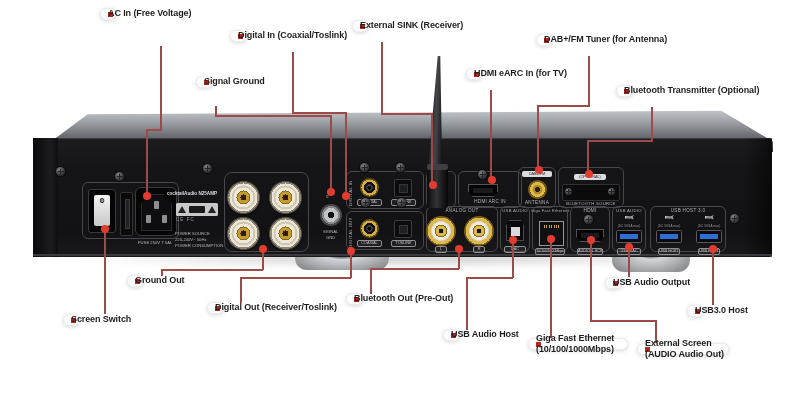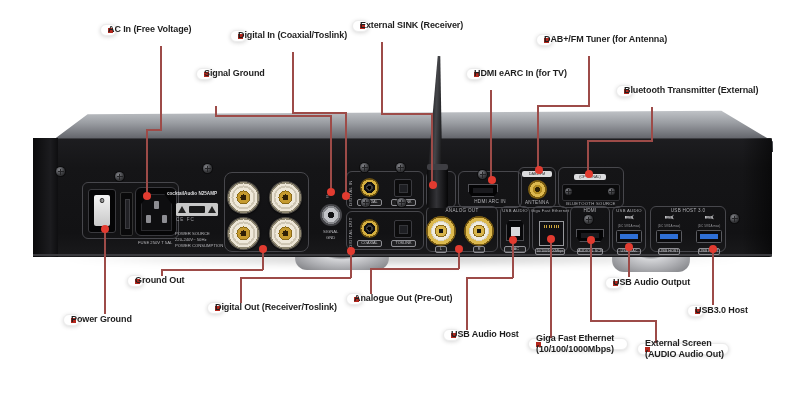--- a/index.html
+++ b/index.html
@@ -330,31 +330,31 @@
   <div class="pt" style="left:101px;top:225px"></div>
   <div class="pt" style="left:259px;top:245px"></div>
   <div class="pt" style="left:347px;top:247px"></div>
   <div class="pt" style="left:455px;top:245px"></div>
   <div class="pt" style="left:509px;top:236px"></div>
   <div class="pt" style="left:547px;top:235px"></div>
   <div class="pt" style="left:587px;top:236px"></div>
   <div class="pt" style="left:625px;top:243px"></div>
   <div class="pt" style="left:709px;top:245px"></div>
 
-  <div class="co" style="left:100px;top:24px">
+  <div class="co" style="left:100px;top:8px">
     <span class="b"></span>
     <span class="t">AC In (Free Voltage)</span>
     </div>
 
   <div class="co" style="left:230px;top:30px">
     <span class="b"></span>
     <span class="t">Digital In (Coaxial/Toslink)</span>
     </div>
 
-  <div class="co" style="left:196px;top:68px">
+  <div class="co" style="left:196px;top:76px">
     <span class="b"></span>
     <span class="t">Signal Ground</span>
     </div>
 
   <div class="co" style="left:352px;top:20px">
     <span class="b"></span>
     <span class="t">External SINK (Receiver)</span>
     </div>
 
   <div class="co" style="left:466px;top:68px">
@@ -362,41 +362,41 @@
     <span class="t">HDMI eARC In (for TV)</span>
     </div>
 
   <div class="co" style="left:536px;top:34px">
     <span class="b"></span>
     <span class="t">DAB+/FM Tuner (for Antenna)</span>
     </div>
 
   <div class="co" style="left:616px;top:85px">
     <span class="b"></span>
-    <span class="t">Bluetooth  Transmitter (External)</span>
+    <span class="t">Bluetooth  Transmitter (Optional)</span>
     </div>
 
   <div class="co" style="left:63px;top:314px">
     <span class="b"></span>
-    <span class="t">Power Ground</span>
+    <span class="t">Screen Switch</span>
     </div>
 
   <div class="co" style="left:127px;top:275px">
     <span class="b"></span>
     <span class="t">Ground Out</span>
     </div>
 
   <div class="co" style="left:207px;top:302px">
     <span class="b"></span>
     <span class="t">Digital Out (Receiver/Toslink)</span>
     </div>
 
   <div class="co" style="left:346px;top:293px">
     <span class="b"></span>
-    <span class="t">Analogue Out (Pre-Out)</span>
+    <span class="t">Bluetooth Out (Pre-Out)</span>
     </div>
 
   <div class="co" style="left:443px;top:329px">
     <span class="b"></span>
     <span class="t">USB Audio Host</span>
     </div>
 
   <div class="co wrap" style="left:528px;top:338px;width:100px">
     <span class="b"></span>
     <span class="t">Giga Fast Ethernet (10/100/1000Mbps)</span>

